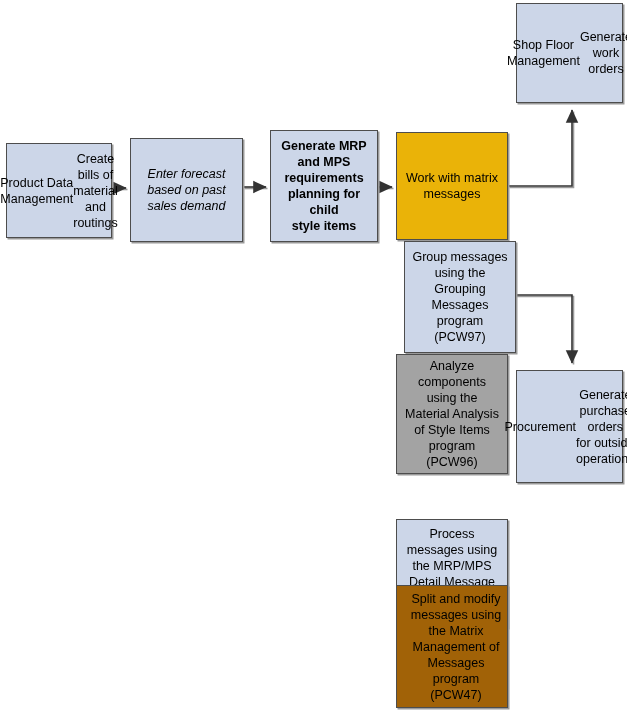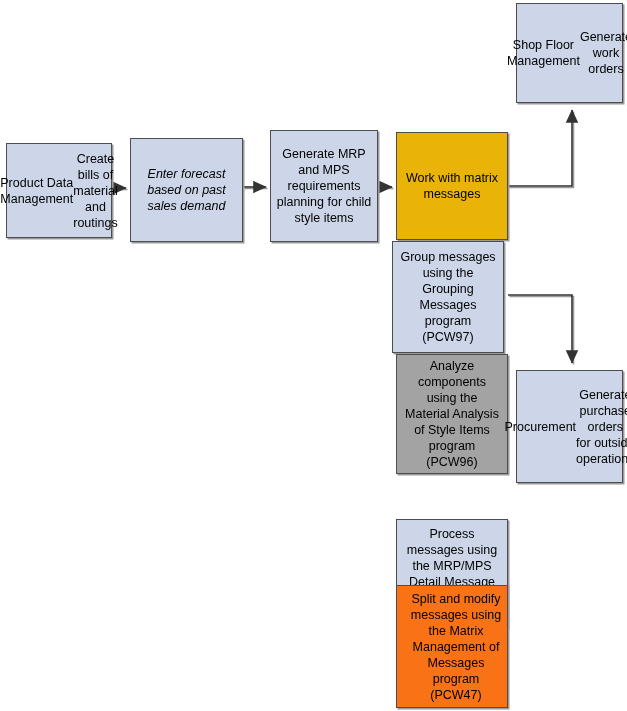--- a/index.html
+++ b/index.html
@@ -94,32 +94,32 @@
         <div class="gap"></div>
         <div class="body">Create bills of
 material and
 routings</div>
       </div>
       <div class="node single" style="left: 130px; top: 138px; width: 113px; height: 104px; background: rgb(204, 214, 232); border-color: rgb(77, 77, 77); box-shadow: rgb(154, 154, 154) 1.5px 1.5px 0px 0px; font-style: italic;">
         <div class="body">Enter forecast
 based on past
 sales demand</div>
       </div>
-      <div class="node single" style="left: 270px; top: 130px; width: 108px; height: 112px; background: rgb(204, 214, 232); border-color: rgb(77, 77, 77); box-shadow: rgb(154, 154, 154) 1.5px 1.5px 0px 0px;">
+      <div class="node single" style="left: 270px; top: 130px; width: 108px; height: 112px; background: rgb(204, 214, 232); border-color: rgb(77, 77, 77); box-shadow: rgb(154, 154, 154) 1.5px 1.5px 0px 0px; font-weight: bold;">
         <div class="body">Generate MRP
 and MPS
 requirements
 planning for child
 style items</div>
       </div>
       <div class="node single" style="left: 396px; top: 132px; width: 112px; height: 108px; background: #eab308; border-color: rgb(77, 77, 77); box-shadow: rgb(154, 154, 154) 1.5px 1.5px 0px 0px;">
         <div class="body">Work with matrix
 messages</div>
       </div>
-      <div class="node single" style="left: 392px; top: 241px; width: 112px; height: 112px; background: rgb(204, 214, 232); border-color: rgb(77, 77, 77); box-shadow: rgb(154, 154, 154) 1.5px 1.5px 0px 0px;">
+      <div class="node single" style="left: 404px; top: 241px; width: 112px; height: 112px; background: rgb(204, 214, 232); border-color: rgb(77, 77, 77); box-shadow: rgb(154, 154, 154) 1.5px 1.5px 0px 0px;">
         <div class="body">Group messages
 using the
 Grouping
 Messages
 program
 (PCW97)</div>
       </div>
       <div class="node single" style="left: 396px; top: 354px; width: 112px; height: 120px; background: #a3a3a3; border-color: rgb(77, 77, 77); box-shadow: rgb(154, 154, 154) 1.5px 1.5px 0px 0px;">
         <div class="body">Analyze
 components
@@ -130,21 +130,21 @@
 (PCW96)</div>
       </div>
       <div class="node single" style="left: 396px; top: 475px; width: 112px; height: 109px; background: rgb(204, 214, 232); border-color: rgb(77, 77, 77); box-shadow: rgb(154, 154, 154) 1.5px 1.5px 0px 0px; margin-top: 44px;">
         <div class="body">Process
 messages using
 the MRP/MPS
 Detail Message
 Revisions
 program (P3411)</div>
       </div>
-      <div class="node single" style="left: 396px; top: 585px; width: 112px; height: 123px; background: #f97316; border-color: rgb(77, 77, 77); box-shadow: rgb(154, 154, 154) 1.5px 1.5px 0px 0px; padding-left: 13px;">
+      <div class="node single" style="left: 396px; top: 585px; width: 112px; height: 123px; background: #a16207; border-color: rgb(77, 77, 77); box-shadow: rgb(154, 154, 154) 1.5px 1.5px 0px 0px; padding-left: 13px;">
         <div class="body">Split and modify
 messages using
 the Matrix
 Management of
 Messages
 program
 (PCW47)</div>
       </div>
       <div class="node" style="left: 516px; top: 3px; width: 107px; height: 100px; background: rgb(204, 214, 232); border-color: rgb(77, 77, 77); box-shadow: rgb(154, 154, 154) 1.5px 1.5px 0px 0px;">
         <div class="title">Shop Floor

